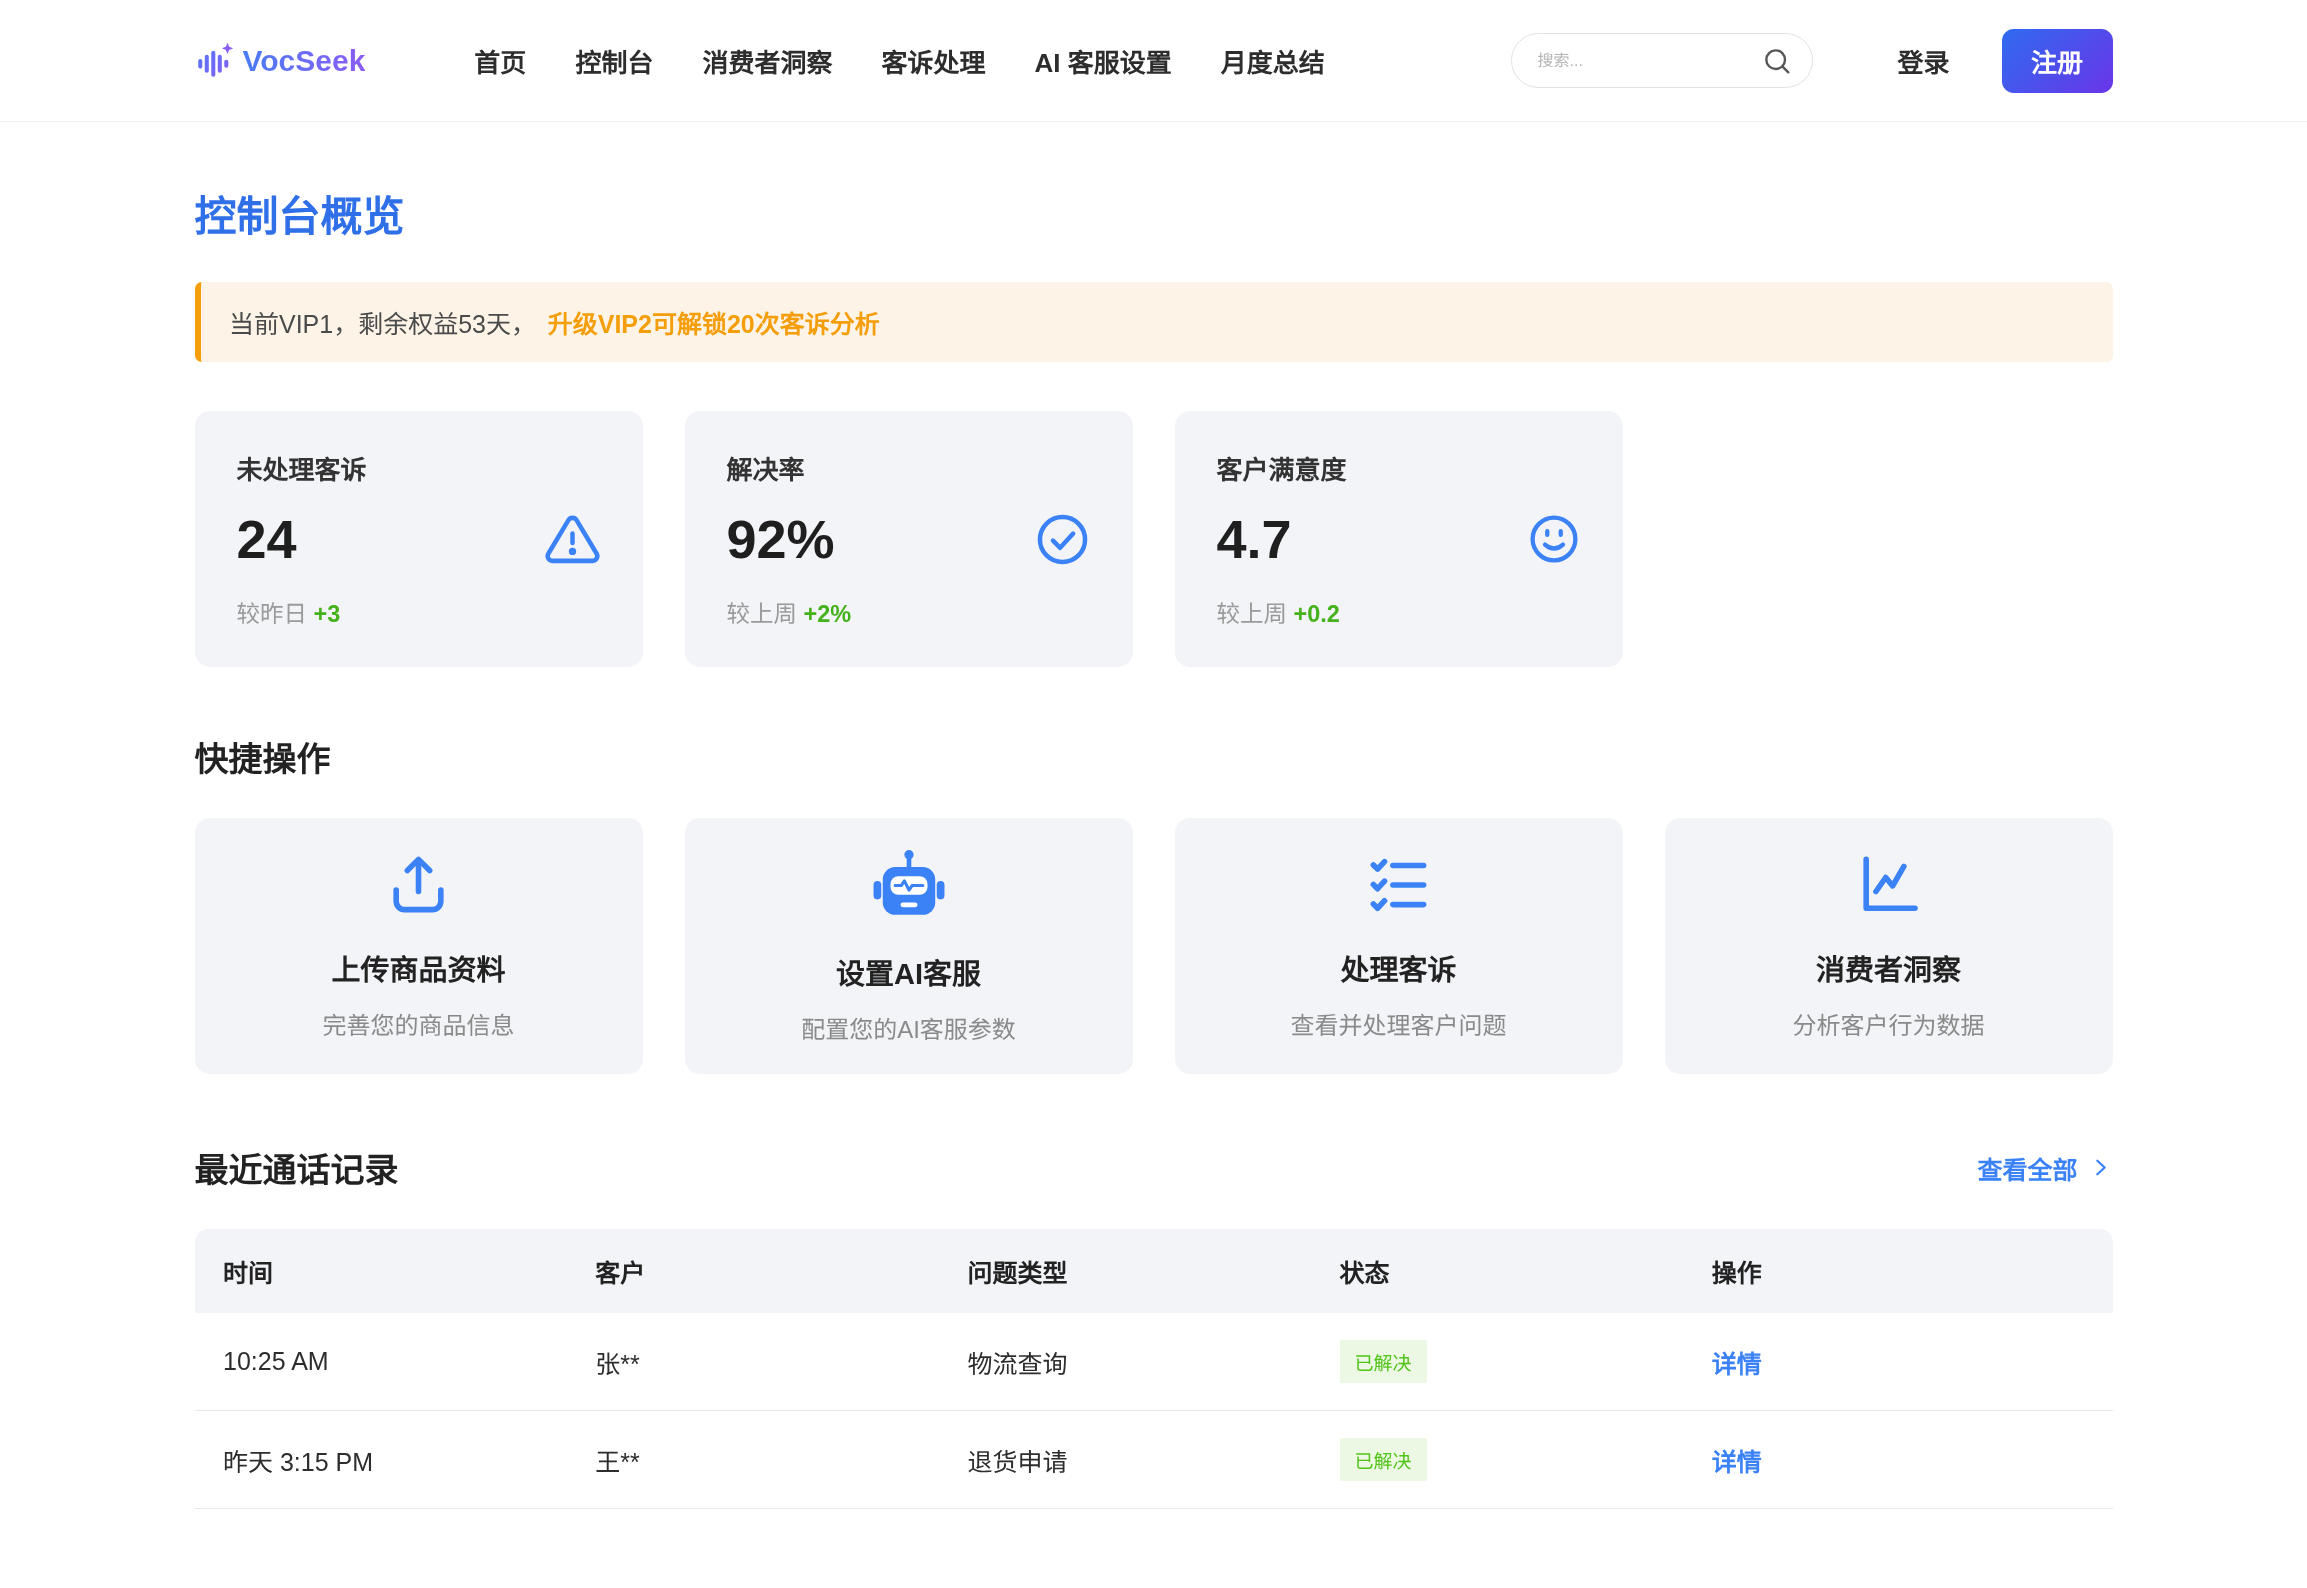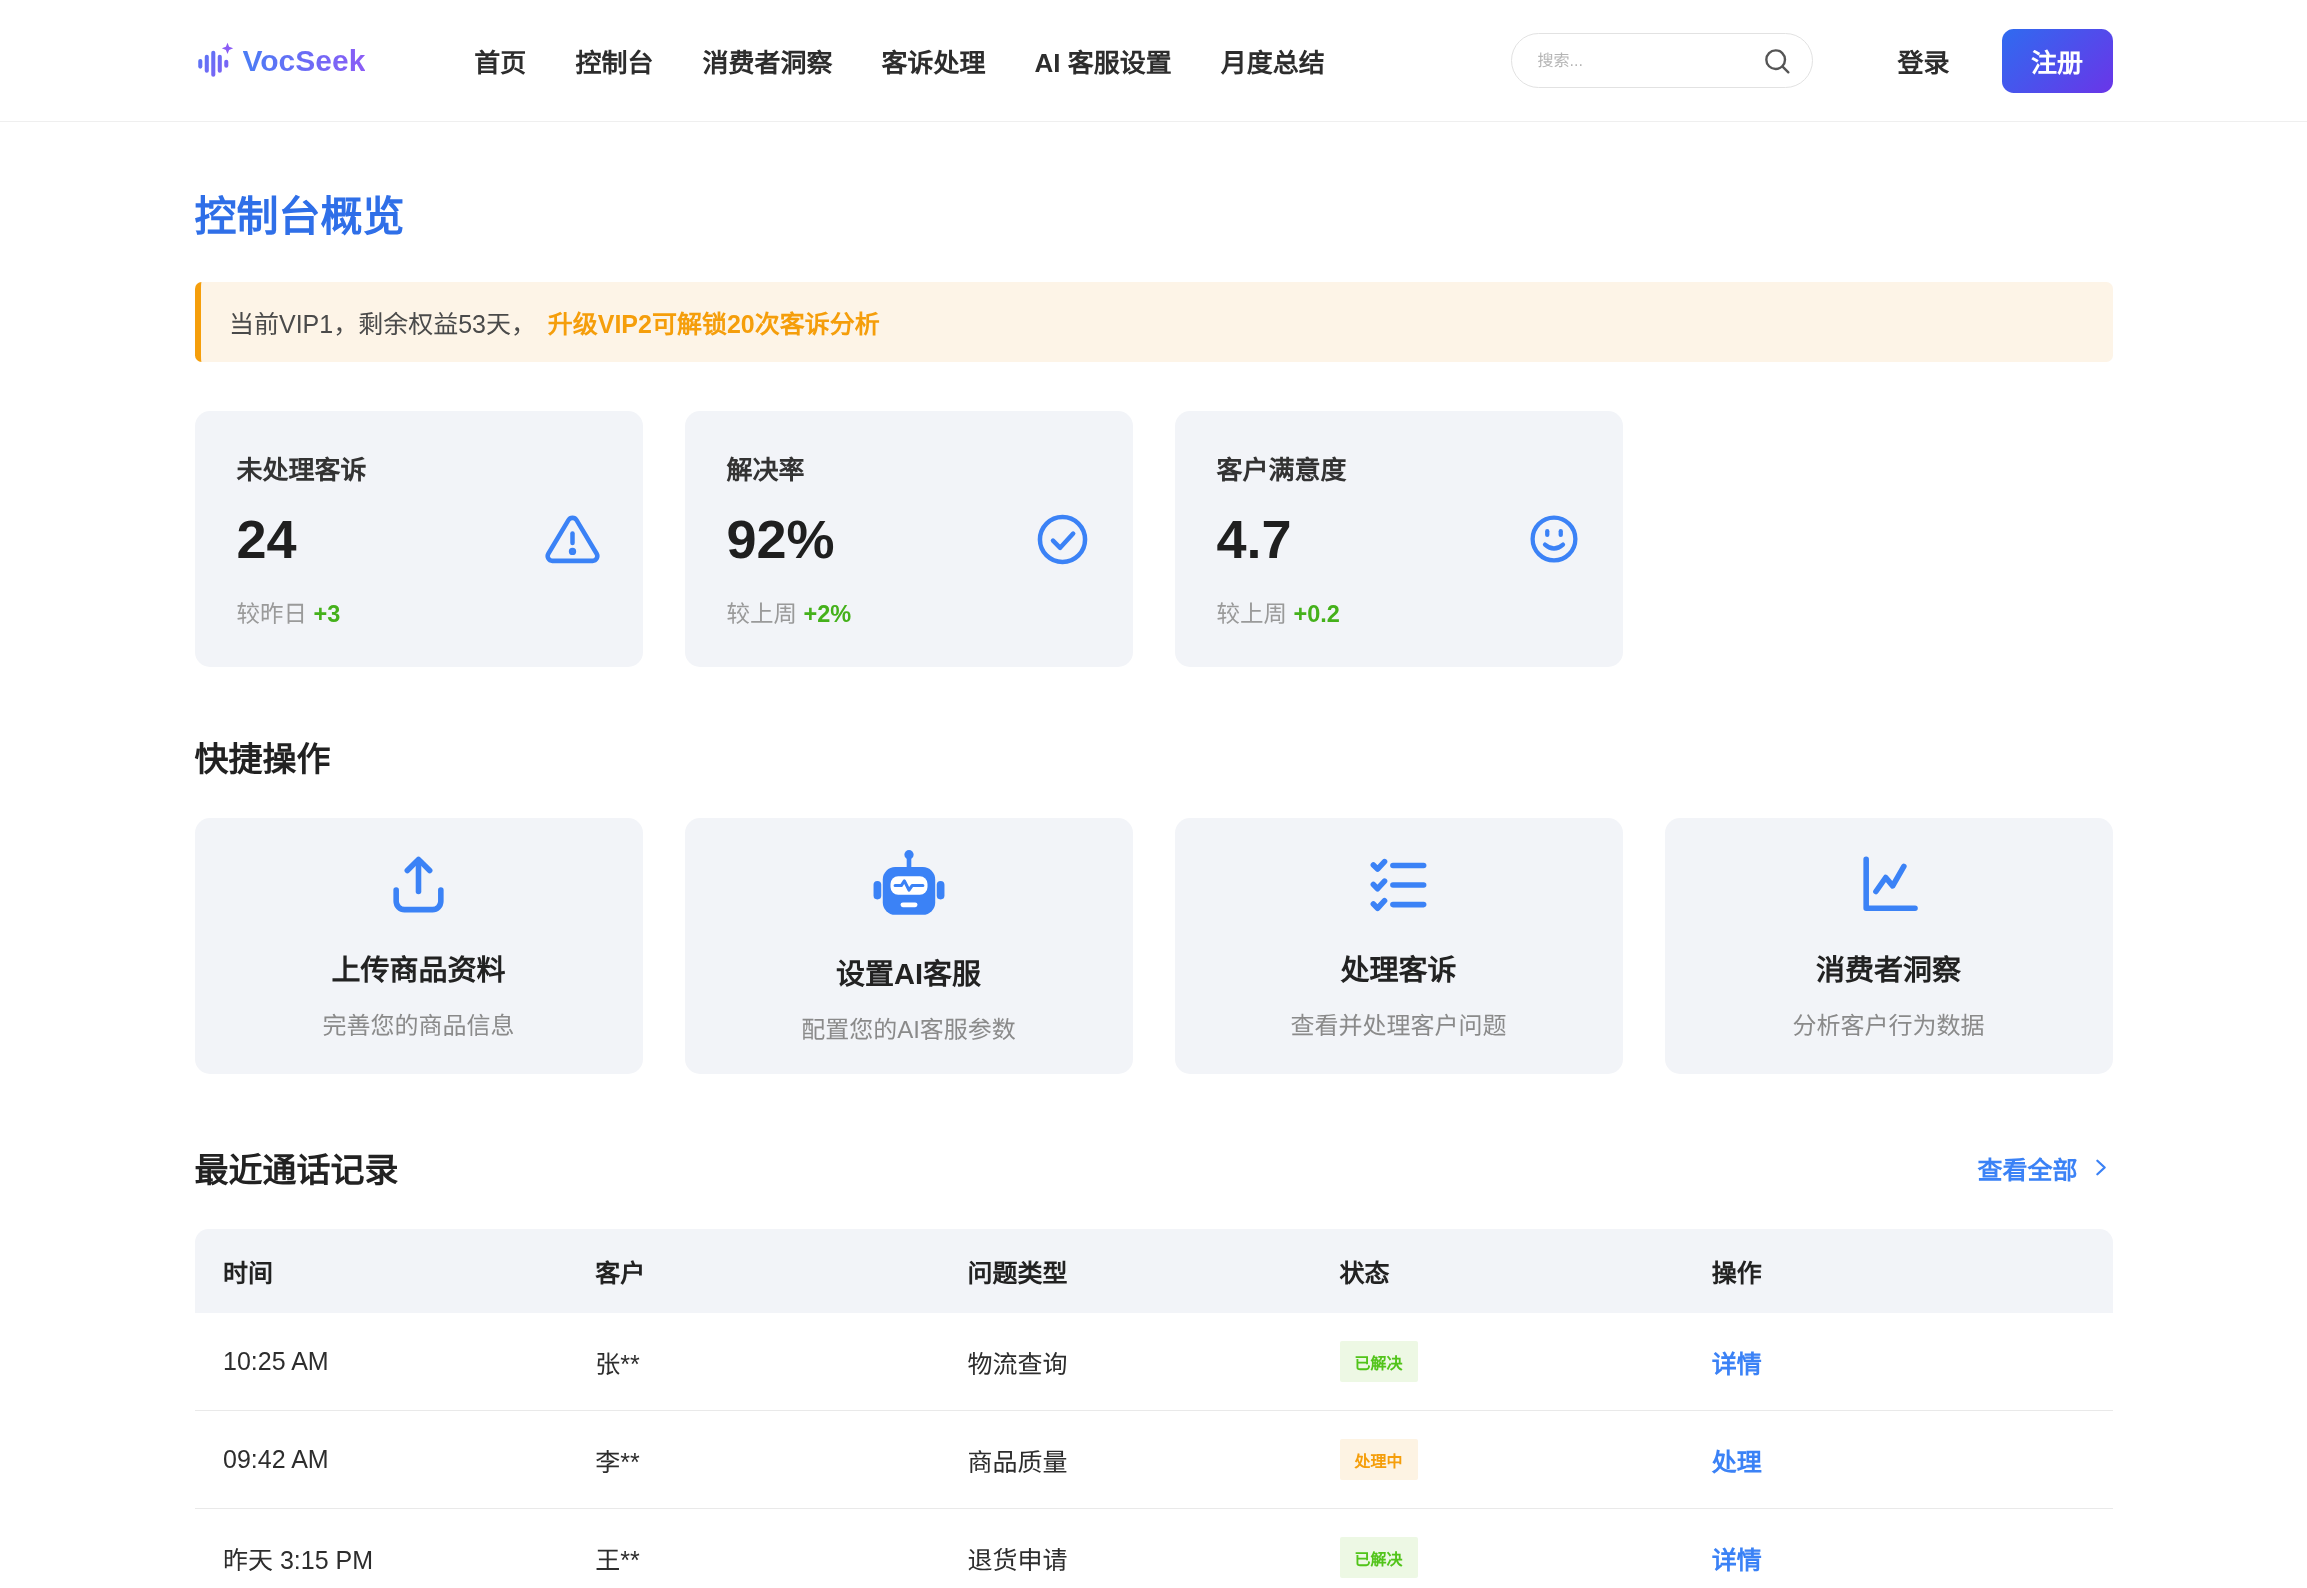--- a/index.html
+++ b/index.html
@@ -64,21 +64,21 @@
   .recent-header { margin-top:69px; display:flex; align-items:center; justify-content:space-between; }
   .view-all { display:flex; align-items:center; gap:10px; color:#3b82f6;
     font-size:25px; font-weight:600; cursor:pointer; }
 
   .table { margin-top:37px; border-radius:13.4px 13.4px 0 0; overflow:hidden; }
   .trow { display:grid; grid-template-columns:repeat(5,1fr); align-items:center; padding:0 28.5px; }
   .thead { background:#f2f4f8; height:84px; }
   .th { font-size:25px; font-weight:700; color:#222; }
   .tr { background:#fff; height:98px; border-bottom:1.7px solid #e9e9e9; }
   .td { font-size:25px; color:#2d2d2d; }
-  .badge { display:inline-block; font-size:16px; font-weight:700; padding:8.4px 15px; border-radius:2px; }
+  .badge { display:inline-block; font-size:19px; font-weight:400; padding:8.4px 15px; border-radius:2px; }
   .badge.resolved { color:#52c41a; background:#edf8e4; }
   .badge.processing { color:#f59e0b; background:#fdf3e3; }
   .action-link { color:#3b82f6; font-size:25px; font-weight:600; cursor:pointer; }
 
   svg { display:block; }
 </style>
 </head>
 <body>
 
 <header class="navbar">
@@ -278,27 +278,20 @@
     </div>
 
     <div class="trow tr">
       <div class="td">10:25 AM</div>
       <div class="td">张**</div>
       <div class="td">物流查询</div>
       <div class="td"><span class="badge resolved">已解决</span></div>
       <div class="td"><span class="action-link">详情</span></div>
     </div>
 
-    <div class="trow tr">
-      <div class="td">09:42 AM</div>
-      <div class="td">李**</div>
-      <div class="td">商品质量</div>
-      <div class="td"><span class="badge processing">处理中</span></div>
-      <div class="td"><span class="action-link">处理</span></div>
-    </div>
 
     <div class="trow tr">
       <div class="td">昨天 3:15 PM</div>
       <div class="td">王**</div>
       <div class="td">退货申请</div>
       <div class="td"><span class="badge resolved">已解决</span></div>
       <div class="td"><span class="action-link">详情</span></div>
     </div>
   </div>
 </main>

